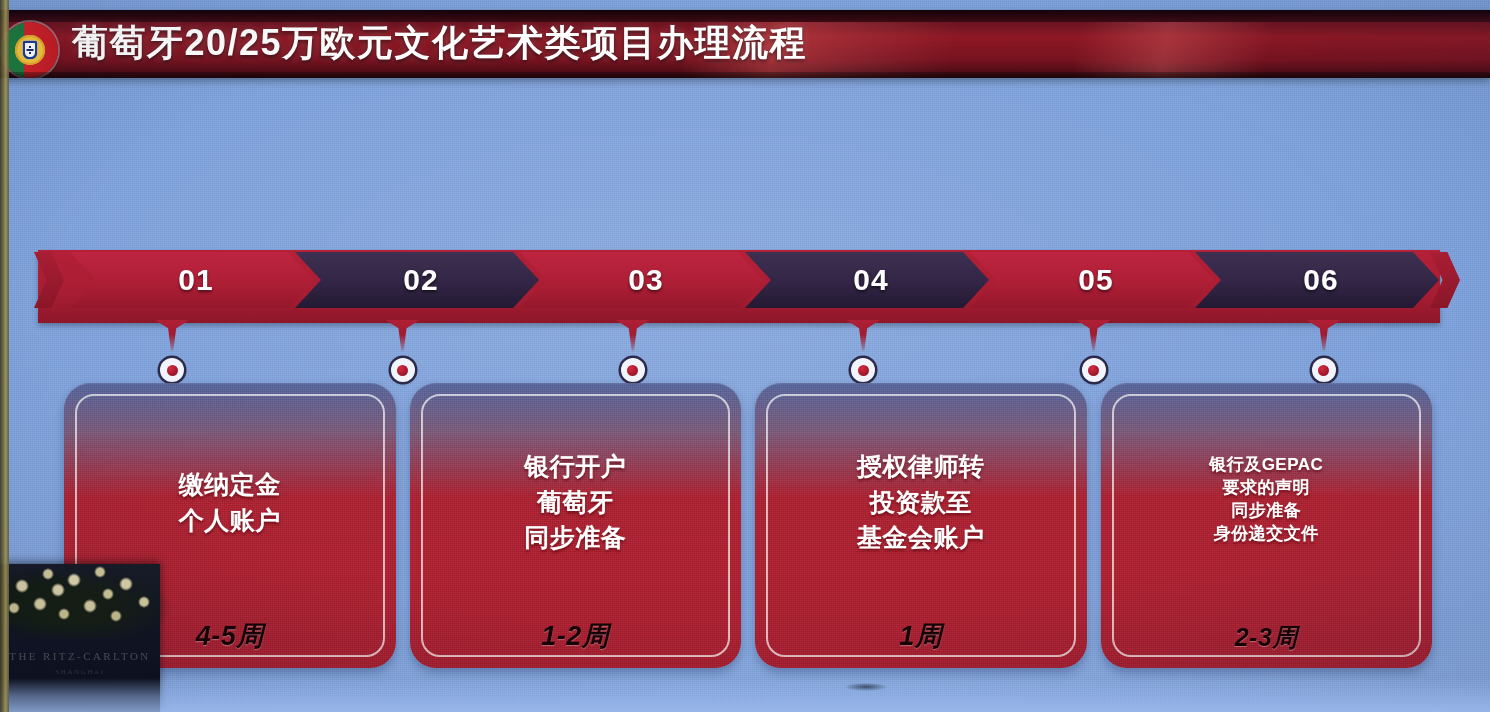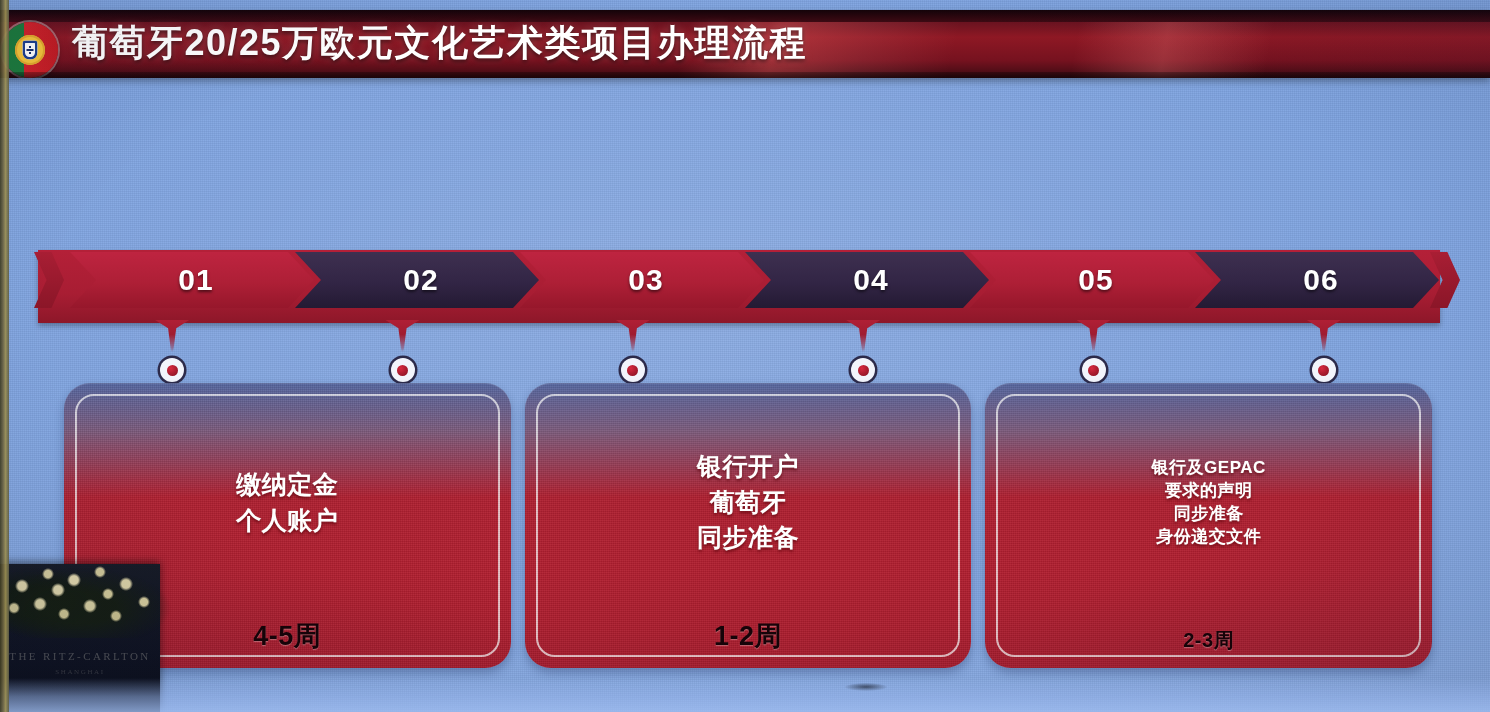--- a/index.html
+++ b/index.html
@@ -291,22 +291,23 @@
   .card.compact .card-line { font-size: 17px; line-height: 1.36; }
   .card-duration {
     position: relative;
     z-index: 2;
     margin-top: 12px;
     color: #160308;
     font-weight: 700;
     font-size: 27px;
     letter-spacing: .5px;
     text-shadow: 0 1px 1px rgba(255,255,255,0.32);
-  }
-  .card.compact .card-duration { font-size: 20px; margin-top: 22px; }
+    font-style: italic;
+  }
+  .card.compact .card-duration { font-size: 25px; margin-top: 22px; }
 
   
   .podium {
     position: absolute;
     left: 0px; top: 564px;
     width: 160px; height: 148px;
     background: linear-gradient(180deg, #171b26 0%, #0f1220 60%, #0a0c16 100%);
     box-shadow: 0 -2px 8px rgba(0,0,0,0.5);
     overflow: hidden;
   }
@@ -443,20 +444,29 @@
       </div>
       <div class="card">
         <div class="card-weave"></div>
         <div class="card-body">
           <div class="card-line">银行开户</div>
           <div class="card-line">葡萄牙</div>
           <div class="card-line">同步准备</div>
         </div>
         <div class="card-duration">1-2周</div>
       </div>
+      <div class="card">
+        <div class="card-weave"></div>
+        <div class="card-body">
+          <div class="card-line">授权律师转</div>
+          <div class="card-line">投资款至</div>
+          <div class="card-line">基金会账户</div>
+        </div>
+        <div class="card-duration">1周</div>
+      </div>
       <div class="card compact">
         <div class="card-weave"></div>
         <div class="card-body">
           <div class="card-line">银行及GEPAC</div>
           <div class="card-line">要求的声明</div>
           <div class="card-line">同步准备</div>
           <div class="card-line">身份递交文件</div>
         </div>
         <div class="card-duration">2-3周</div>
       </div>

